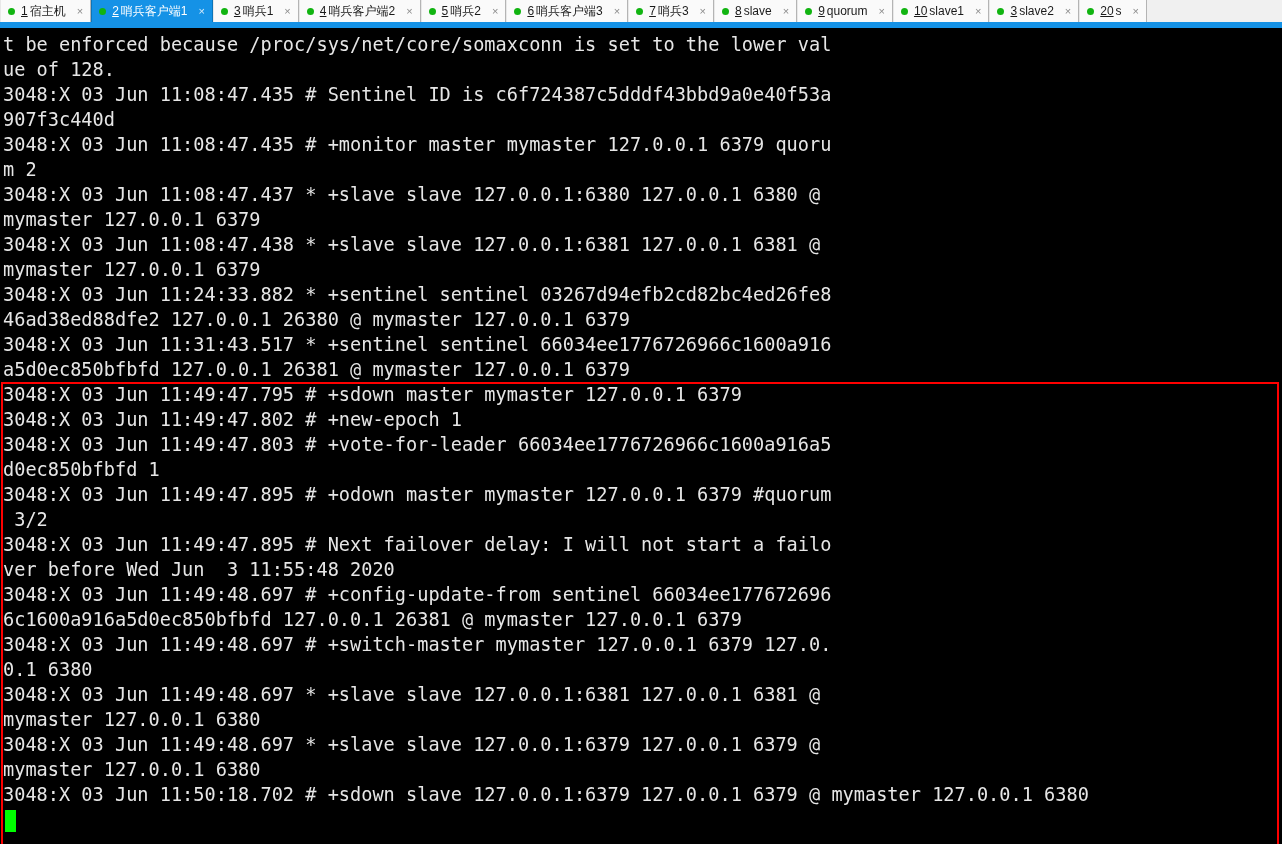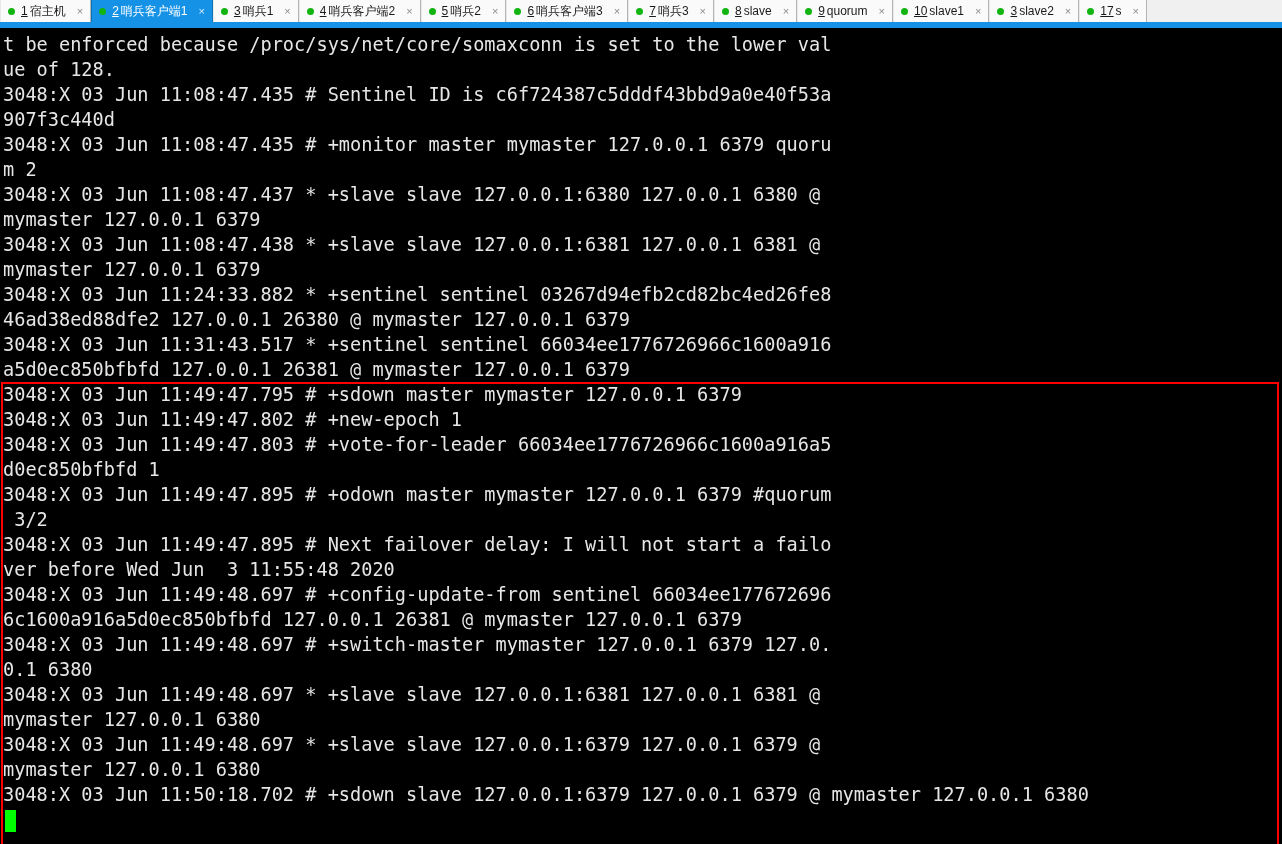--- a/index.html
+++ b/index.html
@@ -208,21 +208,21 @@
       <span class="closebtn">×</span>
     </div>
     <div class="tab">
       <span class="dot"></span>
       <span class="num">3</span>
       <span class="label"> slave2</span>
       <span class="closebtn">×</span>
     </div>
     <div class="tab">
       <span class="dot"></span>
-      <span class="num">17</span>
+      <span class="num">20</span>
       <span class="label"> s</span>
       <span class="closebtn">×</span>
     </div>
   </div>
 <div id="tabstrip"></div>
 
 <div id="terminal">
   <pre id="term-text">t be enforced because /proc/sys/net/core/somaxconn is set to the lower val
 ue of 128.
 3048:X 03 Jun 11:08:47.435 # Sentinel ID is c6f724387c5dddf43bbd9a0e40f53a

